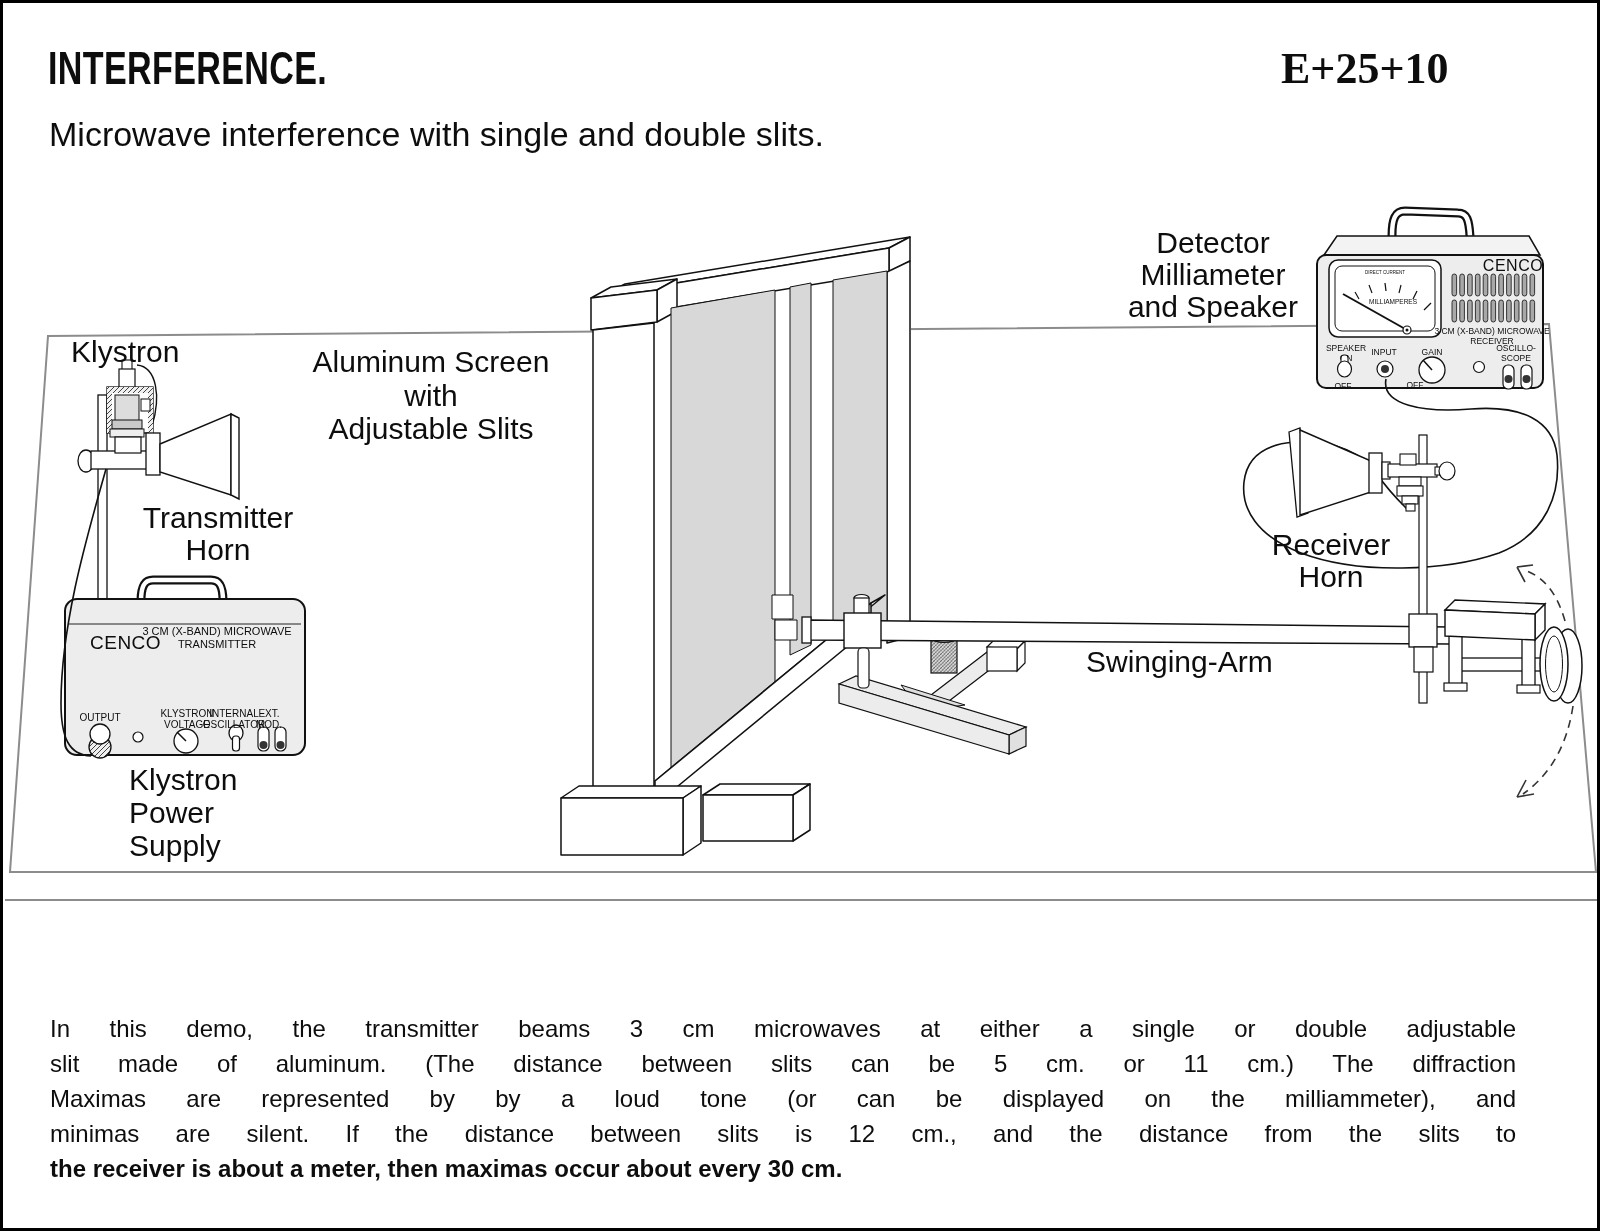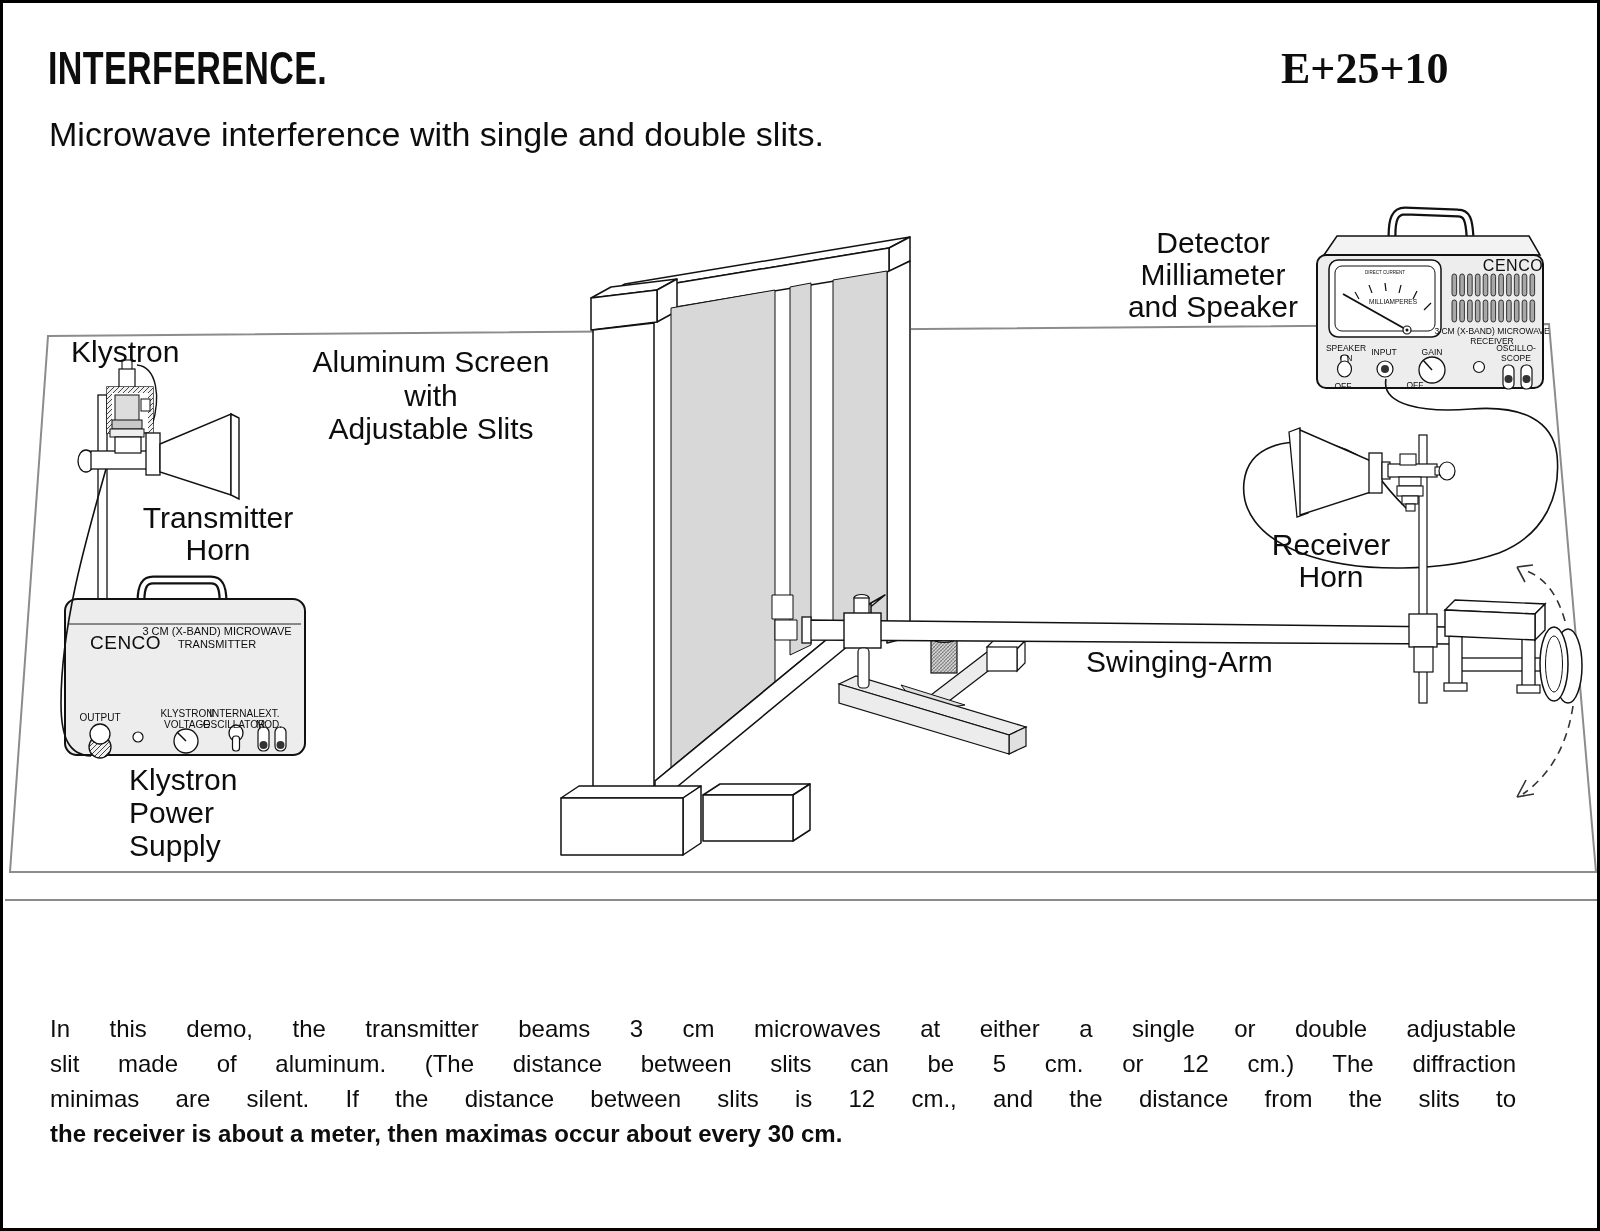--- a/index.html
+++ b/index.html
@@ -321,18 +321,19 @@
       <text class="t30" x="1083" y="669">Swinging-Arm</text>
     </g>
   </svg>
 
   <div class="abs title">INTERFERENCE.</div>
   <div class="abs code">E+25+10</div>
   <div class="abs subtitle">Microwave interference with single and double slits.</div>
 
   <div class="abs desc">
     <div class="jl">In this demo, the transmitter beams 3 cm microwaves at either a single or double adjustable</div>
-    <div class="jl">slit made of aluminum. (The distance between slits can be 5 cm. or 12 cm.) The diffraction</div>
+    <div class="jl">slit made of aluminum. (The distance between slits can be 5 cm. or 11 cm.) The diffraction</div>
+    <div class="jl">Maximas are represented by by a loud tone (or can be displayed on the milliammeter), and</div>
     <div class="jl">minimas are silent. If the distance between slits is 12 cm., and the distance from the slits to</div>
     <div class="ll">the receiver is about a meter, then maximas occur  about every 30 cm.</div>
   </div>
 
 </div>
 
 </body></html>

